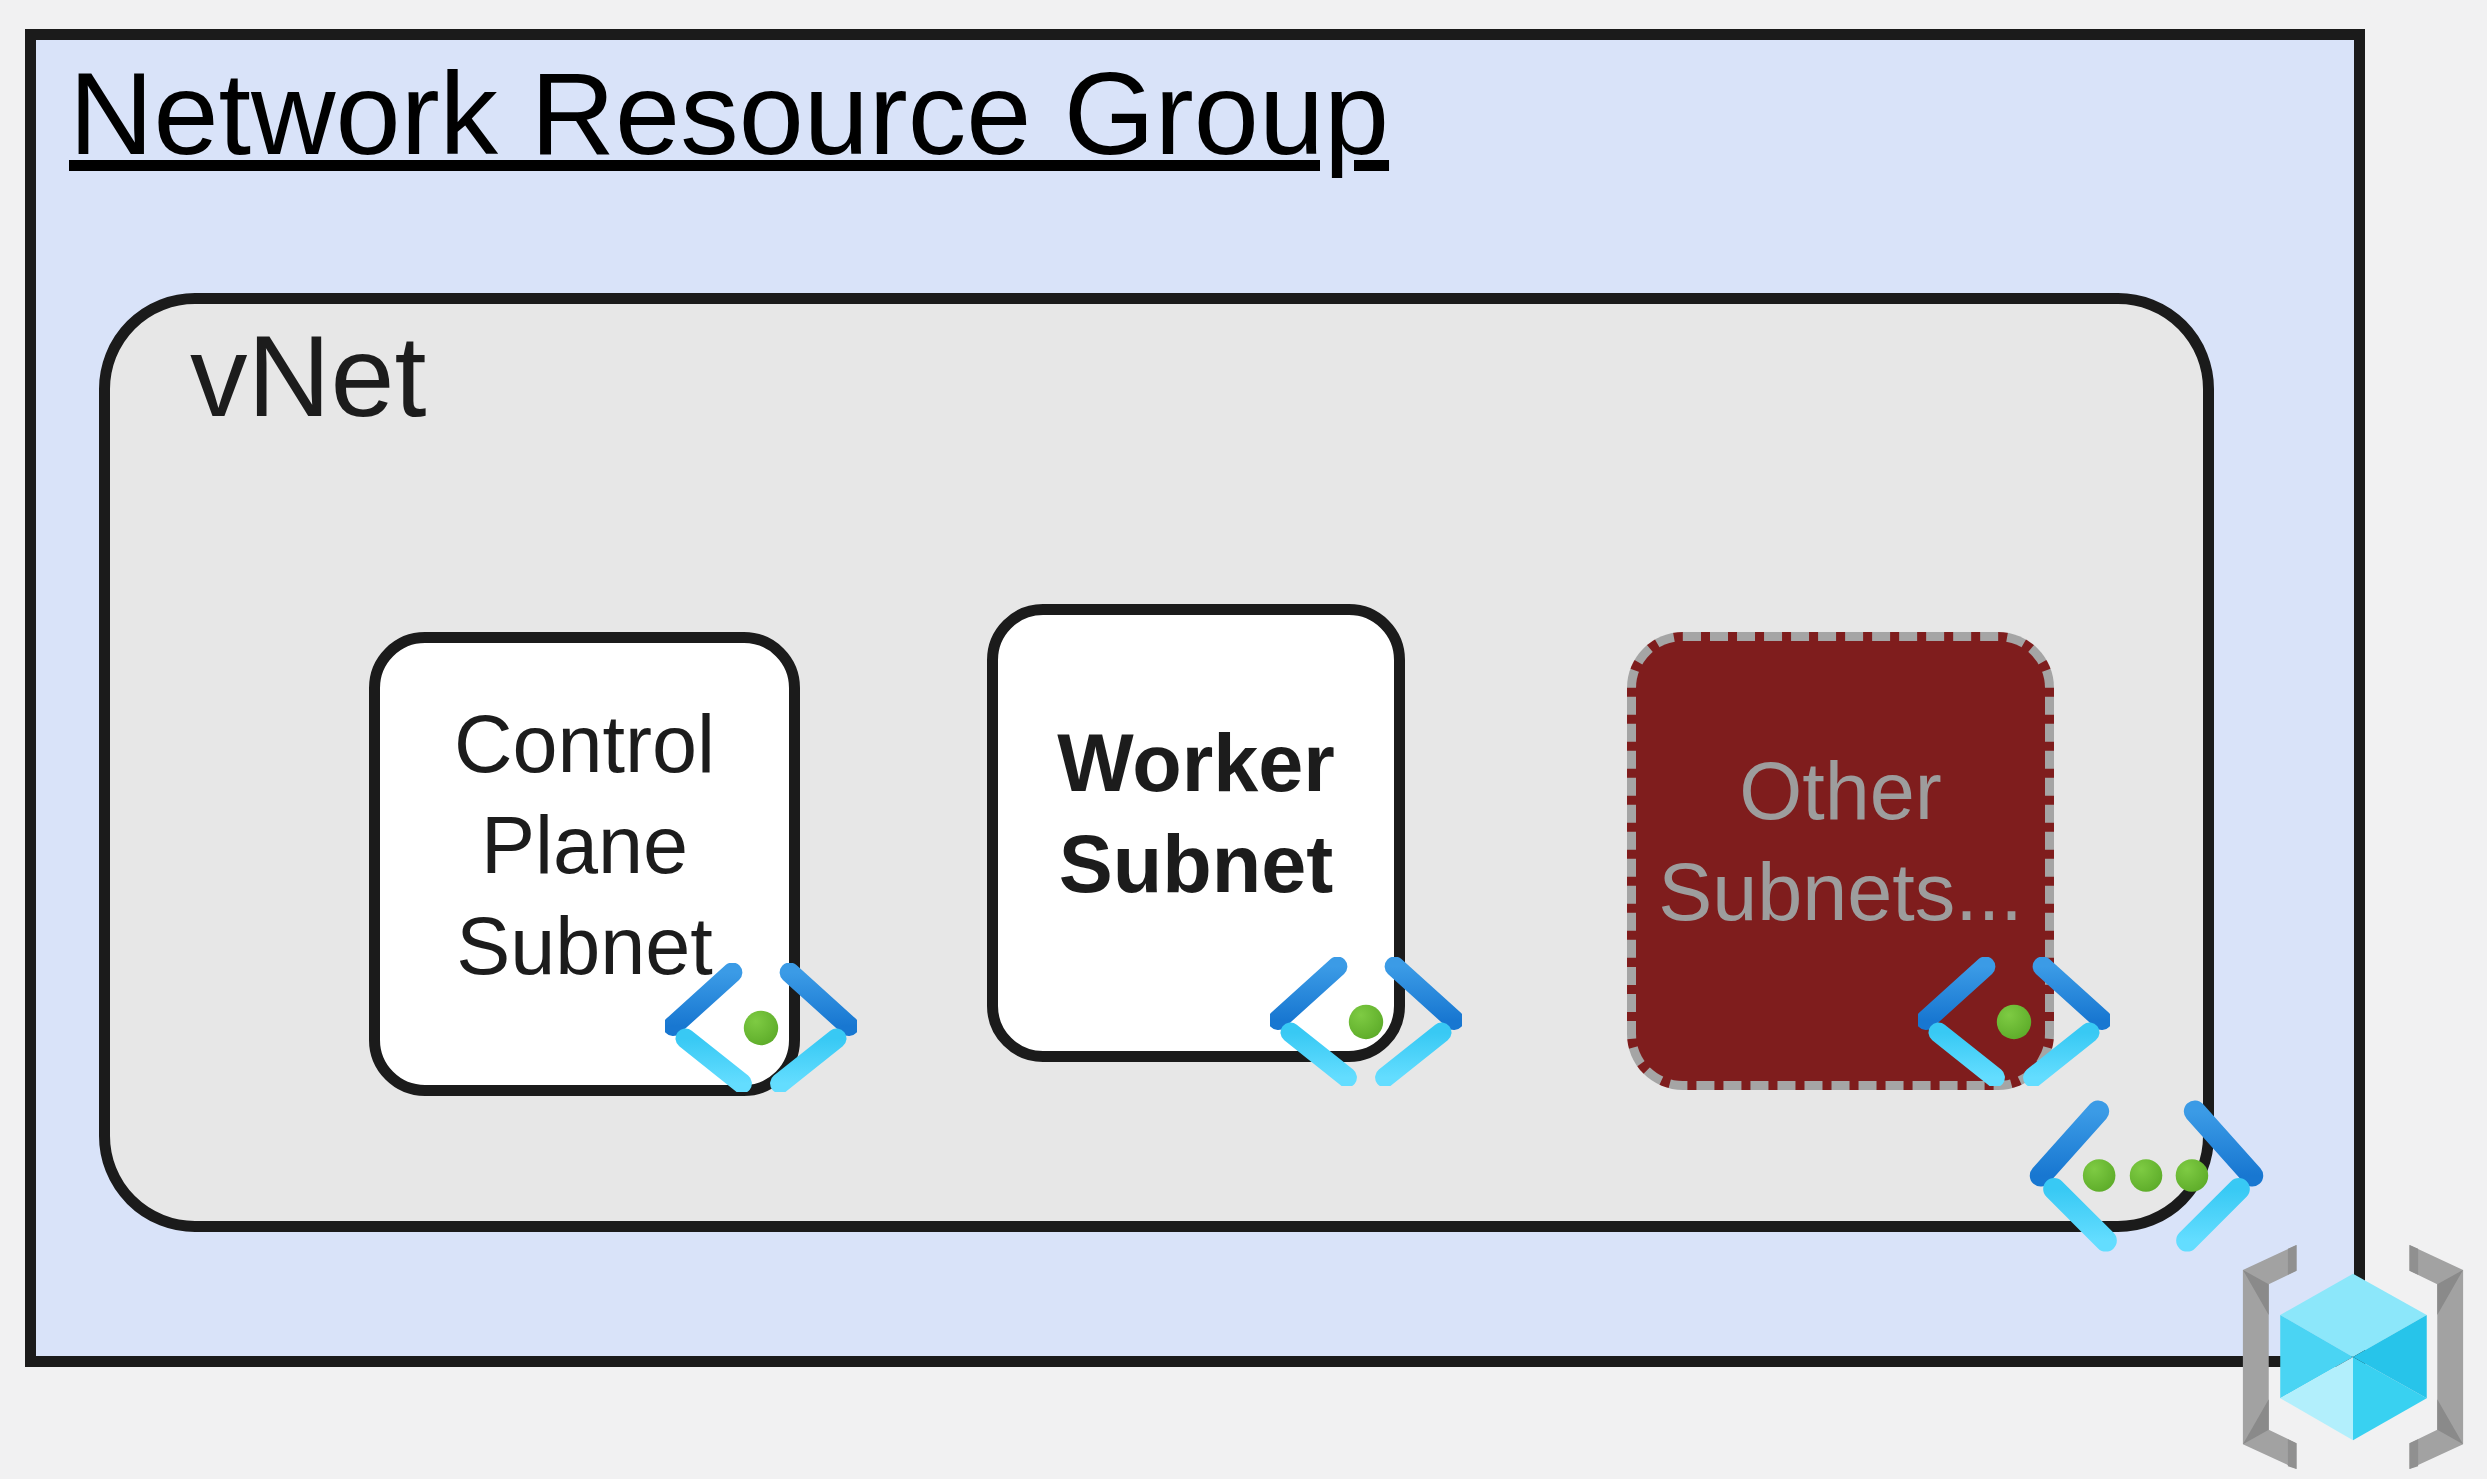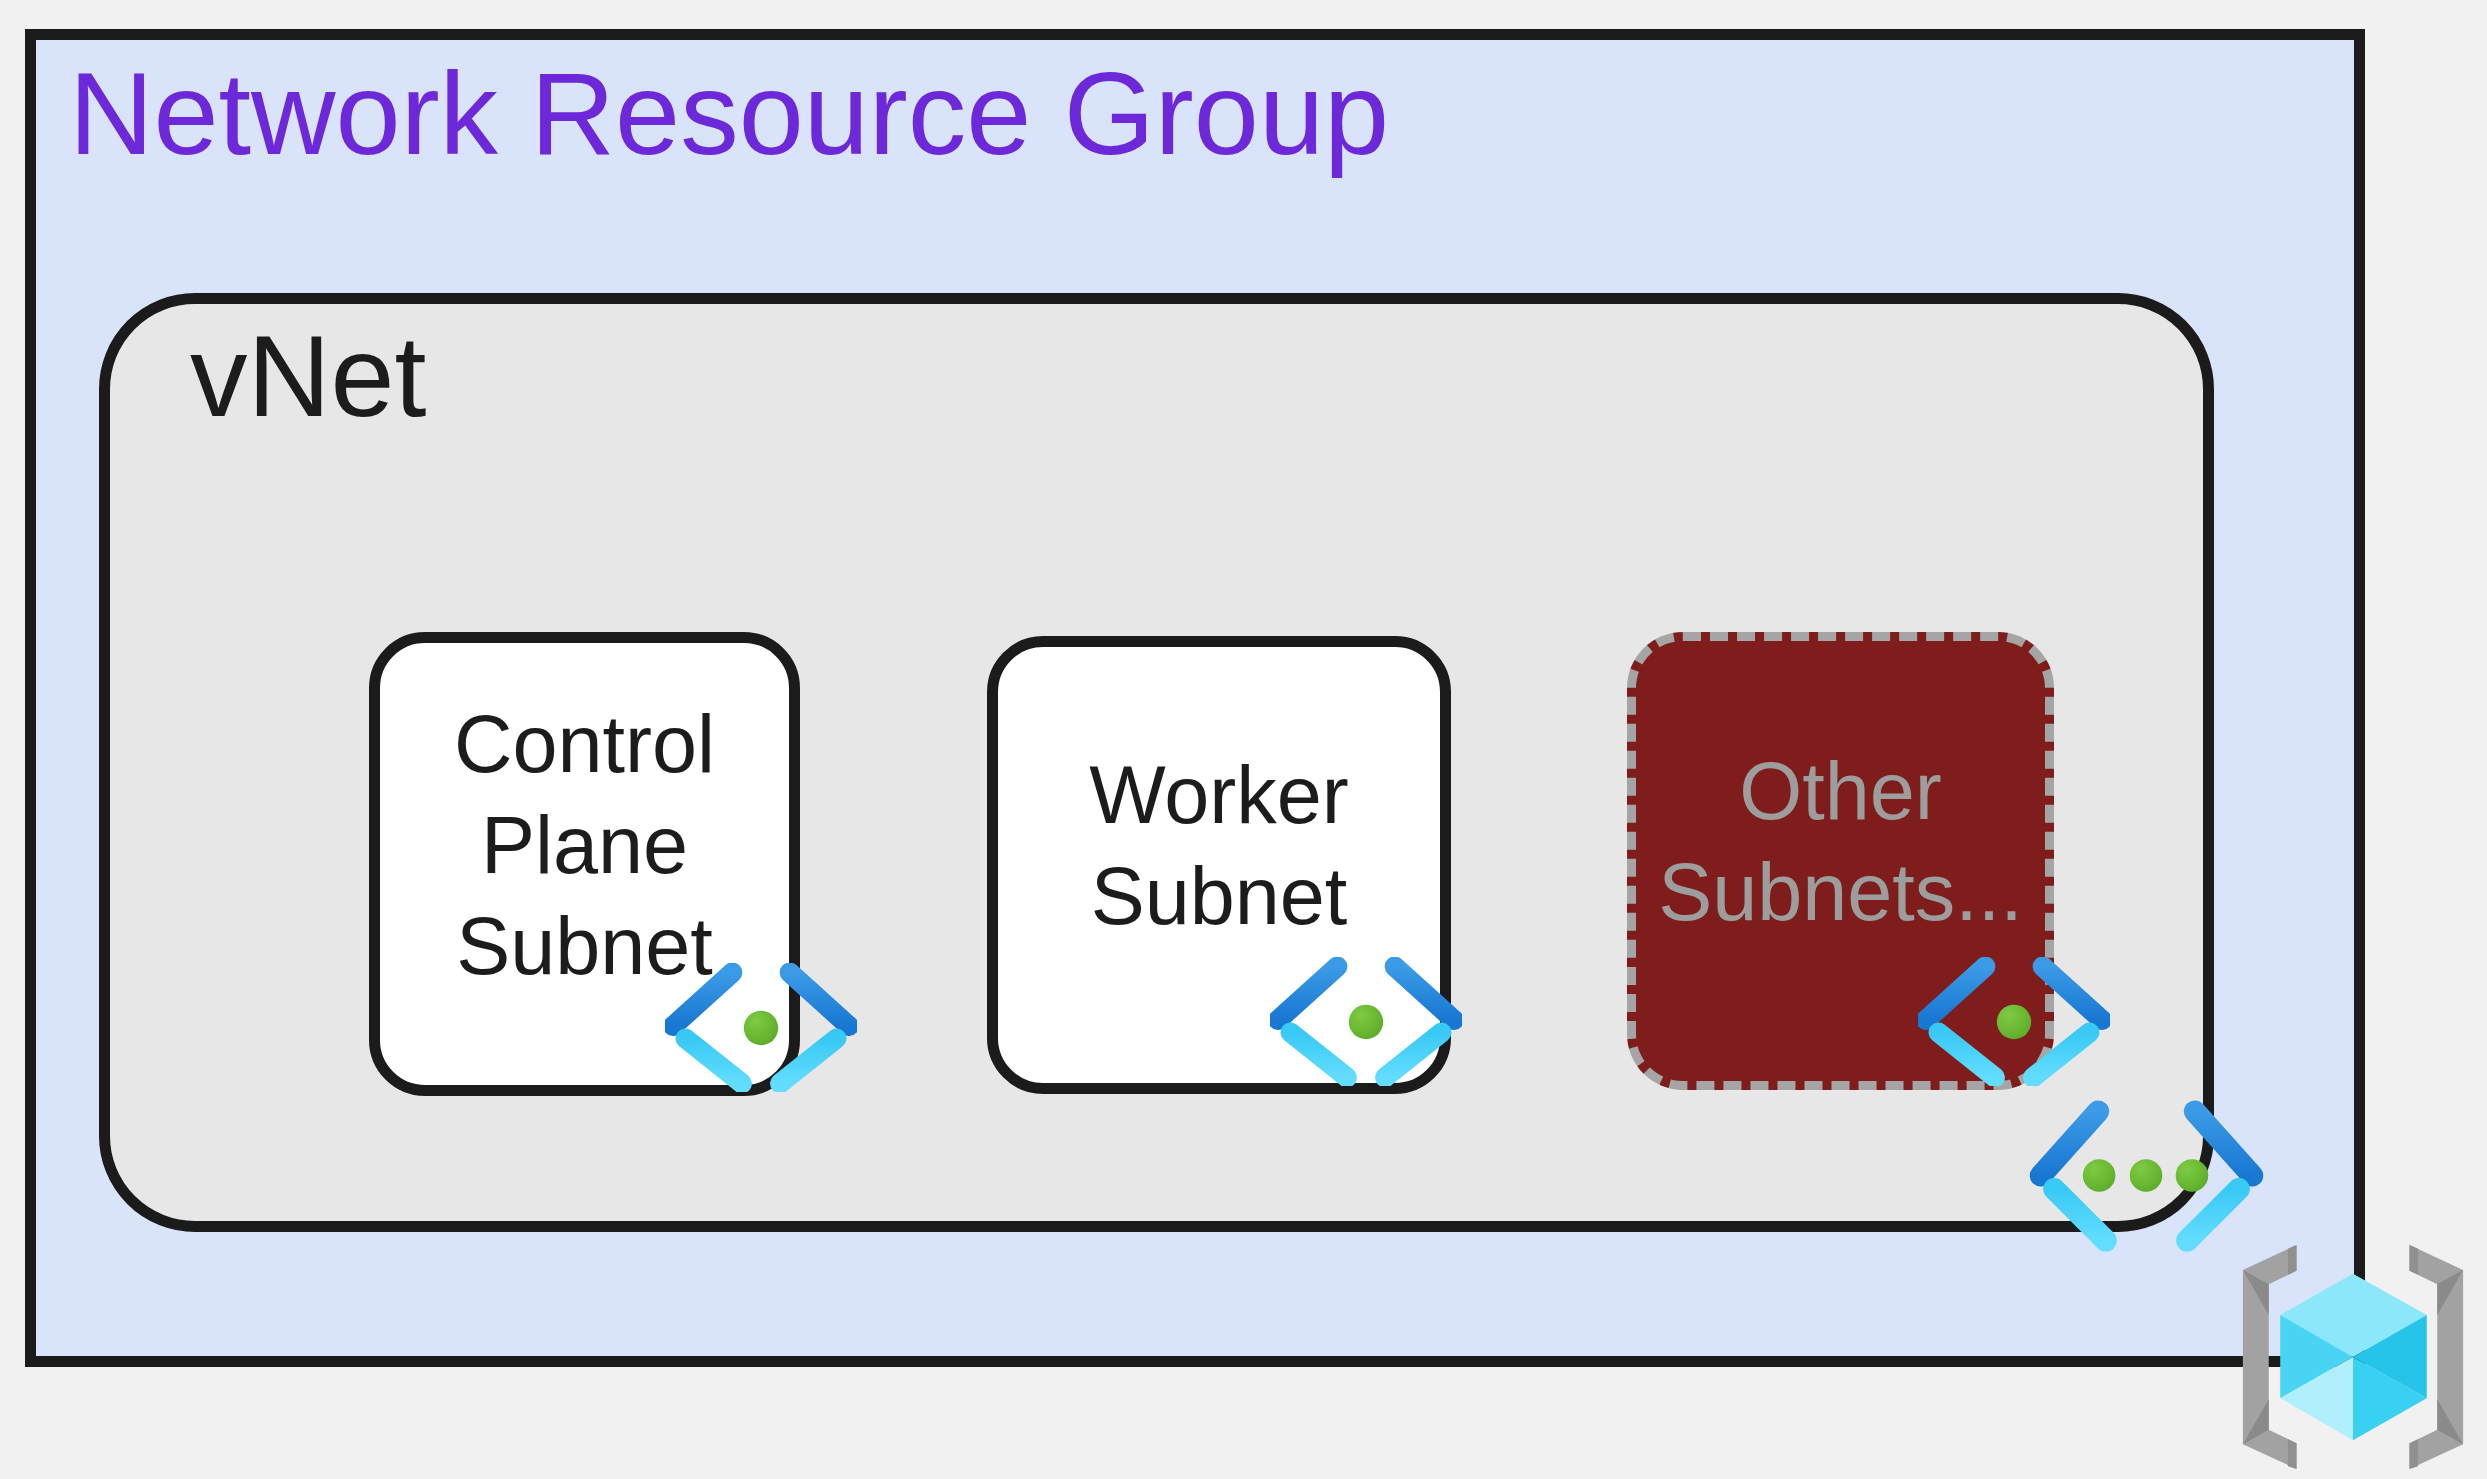--- a/index.html
+++ b/index.html
@@ -22,23 +22,24 @@
     width: 2340px; height: 1338px;
     box-sizing: border-box;
     border: 11.5px solid #1b1b1b;
     background: #d9e3f9;
     z-index: 1;
   }
   #rg-title {
     left: 69px; top: 55px;
     font-size: 117px;
     line-height: 1;
-    color: #6d28d9;
+    color: #000000;
     z-index: 2;
     white-space: nowrap;
+    text-decoration: underline;
   }
   #vnet-box {
     left: 99px; top: 293px;
     width: 2115px; height: 939px;
     box-sizing: border-box;
     border: 11.5px solid #1b1b1b;
     border-radius: 96px;
     background: #e7e7e7;
     z-index: 2;
   }
@@ -53,21 +54,21 @@
 
   
   .subnet-box {
     box-sizing: border-box;
     border: 11.5px solid #1b1b1b;
     border-radius: 56px;
     background: #ffffff;
     z-index: 3;
   }
   #control-box { left: 369px; top: 632px; width: 431px; height: 464px; padding-left: 28px; }
-  #worker-box  { left: 987px; top: 636px; width: 464px; height: 458px; }
+  #worker-box  { left: 987px; top: 604px; width: 418px; height: 458px; font-weight: bold; }
   #other-box   {
     left: 1627px; top: 632px; width: 427px; height: 458px;
     border: 9.6px dashed #a5a5a5;
     background: #7f1d1d;
   }
   .subnet-label {
     position: absolute;
     inset: 0;
     display: flex;
     align-items: center;

